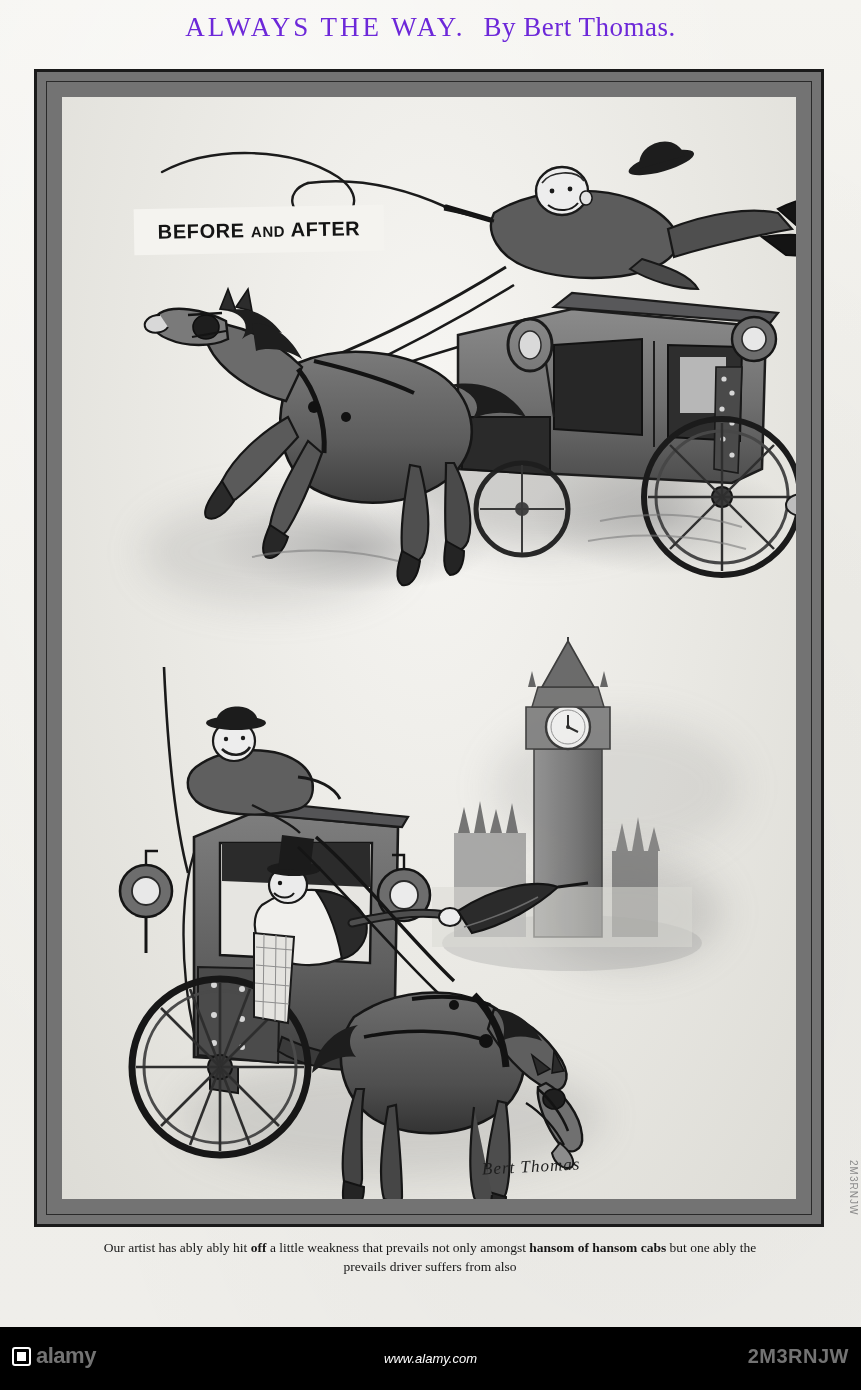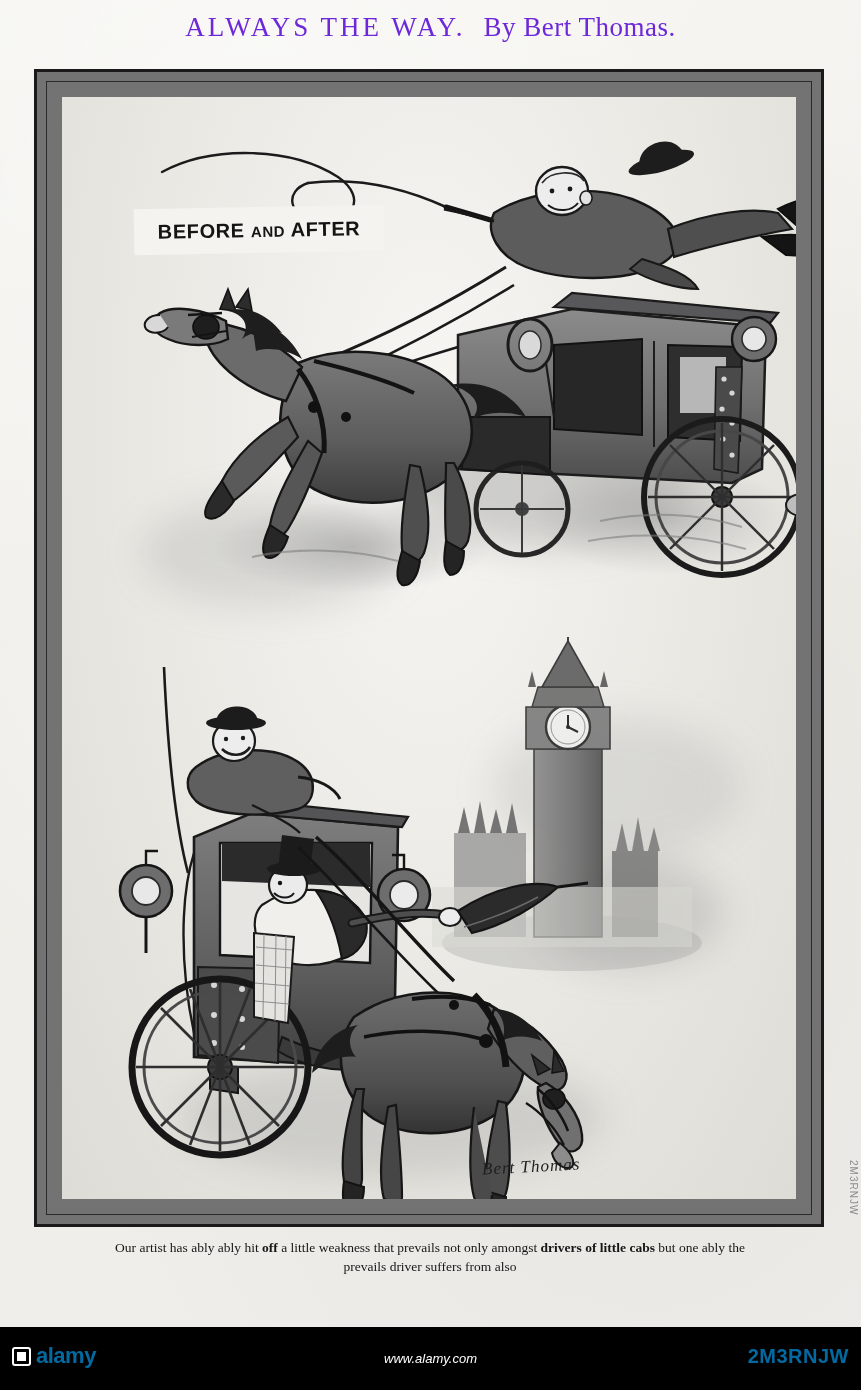--- a/index.html
+++ b/index.html
@@ -169,21 +169,21 @@
   .footer-caption b { font-weight: bold; }
 
   
   .alamy-bar {
     position: absolute;
     left: 0;
     top: 1327px;
     width: 861px;
     height: 63px;
     background: #000000;
-    color: #0369a1;
+    color: #737373;
   }
   .alamy-logo {
     position: absolute;
     left: 12px;
     top: 16px;
     font-family: "Liberation Sans", sans-serif;
     font-size: 22px;
     font-weight: bold;
     letter-spacing: -0.5px;
   }
@@ -651,21 +651,21 @@
           <ellipse cx="300" cy="586" rx="190" ry="14" fill="#9d9d9d" opacity="0.35"></ellipse>
         </svg>
       </div>
 
 
       <div class="signature">Bert Thomas</div>
     </div>
   </div>
 
   <div class="footer-caption">
-    <span>Our artist has ably ably hit </span><b>off</b><span> a little weakness that prevails not only amongst </span><b>drivers of little cabs</b><span> but one ably the</span><br>
+    <span>Our artist has ably ably hit </span><b>off</b><span> a little weakness that prevails not only amongst </span><b>hansom of hansom cabs</b><span> but one ably the</span><br>
     <span>prevails driver suffers from also</span>
   </div>
 
   <div class="side-code">2M3RNJW</div>
 </div>
 
 <div class="alamy-bar">
   <div class="alamy-logo">
     <span class="mark"></span><span>alamy</span>
   </div>

